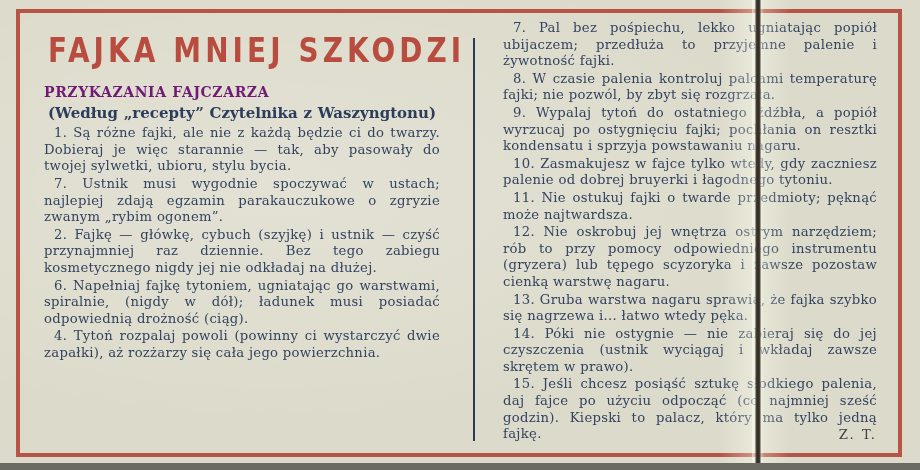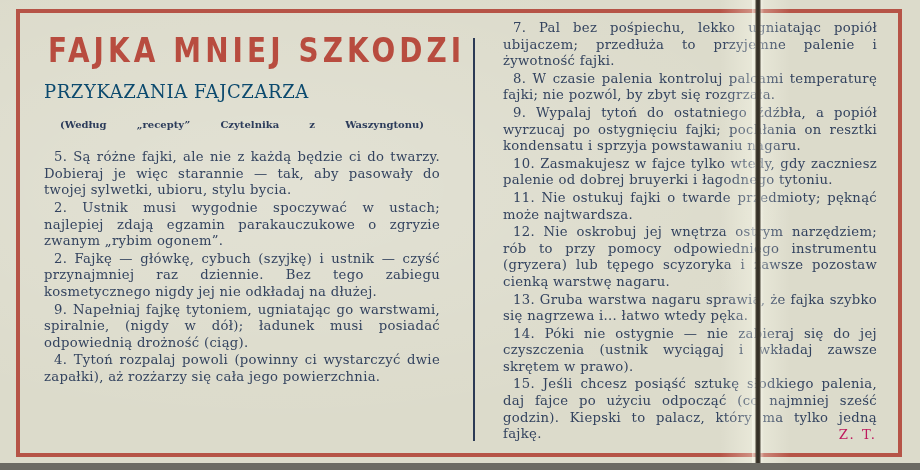--- a/index.html
+++ b/index.html
@@ -66,45 +66,45 @@
       left: 44px;
       top: 84px;
       width: 396px;
     }
     .col-right {
       left: 503px;
       top: 20px;
       width: 374px;
     }
     .subheading {
-      font-weight: normal;
-      font-size: 18px;
+      font-weight: bold;
+      font-size: 14px;
       letter-spacing: 0.6px;
       margin: 0 0 2px 0;
-      color: #0c4a6e;
+      color: #701a75;
     }
     .source {
       font-weight: bold;
-      font-size: 10px;
-      margin: 16px;
+      font-size: 15px;
+      margin: 4px;
       color: #2c3c5b;
       text-align: justify;
       text-align-last: justify;
     }
     .rule {
       margin: 0 0 1px 0;
       text-indent: 10px;
       letter-spacing: 0.3px;
       color: #33435f;
     }
     .signature {
       text-align: right;
       margin-top: -16.6px;
       letter-spacing: 2px;
-      color: #be185d;
+      color: #404040;
     }
     .divider {
       position: absolute;
       left: 473px;
       top: 38px;
       width: 2px;
       height: 403px;
       background: #2c3a55;
     }
     .fold {
@@ -139,24 +139,24 @@
 <body>
 
 <div class="paper"></div>
 <div class="frame"></div>
 
 <h1 class="title">FAJKA MNIEJ SZKODZI</h1>
 
 <div class="col col-left">
   <p class="subheading">PRZYKAZANIA FAJCZARZA</p>
   <p class="source">(Według „recepty” Czytelnika z Waszyngtonu)</p>
-  <p class="rule">5. Są różne fajki, ale nie z każdą będzie ci do twarzy. Dobieraj je więc starannie — tak, aby pasowały do twojej sylwetki, ubioru, stylu bycia.</p>
-  <p class="rule">2. Ustnik musi wygodnie spoczywać w ustach; najlepiej zdają egzamin parakauczukowe o zgryzie zwanym „rybim ogonem”.</p>
+  <p class="rule">1. Są różne fajki, ale nie z każdą będzie ci do twarzy. Dobieraj je więc starannie — tak, aby pasowały do twojej sylwetki, ubioru, stylu bycia.</p>
+  <p class="rule">7. Ustnik musi wygodnie spoczywać w ustach; najlepiej zdają egzamin parakauczukowe o zgryzie zwanym „rybim ogonem”.</p>
   <p class="rule">2. Fajkę — główkę, cybuch (szyjkę) i ustnik — czyść przynajmniej raz dziennie. Bez tego zabiegu kosmetycznego nigdy jej nie odkładaj na dłużej.</p>
-  <p class="rule">9. Napełniaj fajkę tytoniem, ugniatając go warstwami, spiralnie, (nigdy w dół); ładunek musi posiadać odpowiednią drożność (ciąg).</p>
+  <p class="rule">6. Napełniaj fajkę tytoniem, ugniatając go warstwami, spiralnie, (nigdy w dół); ładunek musi posiadać odpowiednią drożność (ciąg).</p>
   <p class="rule">4. Tytoń rozpalaj powoli (powinny ci wystarczyć dwie zapałki), aż rozżarzy się cała jego powierzchnia.</p>
 </div>
 
 <div class="divider"></div>
 
 <div class="col col-right">
   <p class="rule">7. Pal bez pośpiechu, lekko ugniatając popiół ubijaczem; przedłuża to przyjemne palenie i żywotność fajki.</p>
   <p class="rule">8. W czasie palenia kontroluj palcami temperaturę fajki; nie pozwól, by zbyt się rozgrzała.</p>
   <p class="rule">9. Wypalaj tytoń do ostatniego źdźbła, a popiół wyrzucaj po ostygnięciu fajki; pochłania on resztki kondensatu i sprzyja powstawaniu nagaru.</p>
   <p class="rule">10. Zasmakujesz w fajce tylko wtedy, gdy zaczniesz palenie od dobrej bruyerki i łagodnego tytoniu.</p>

